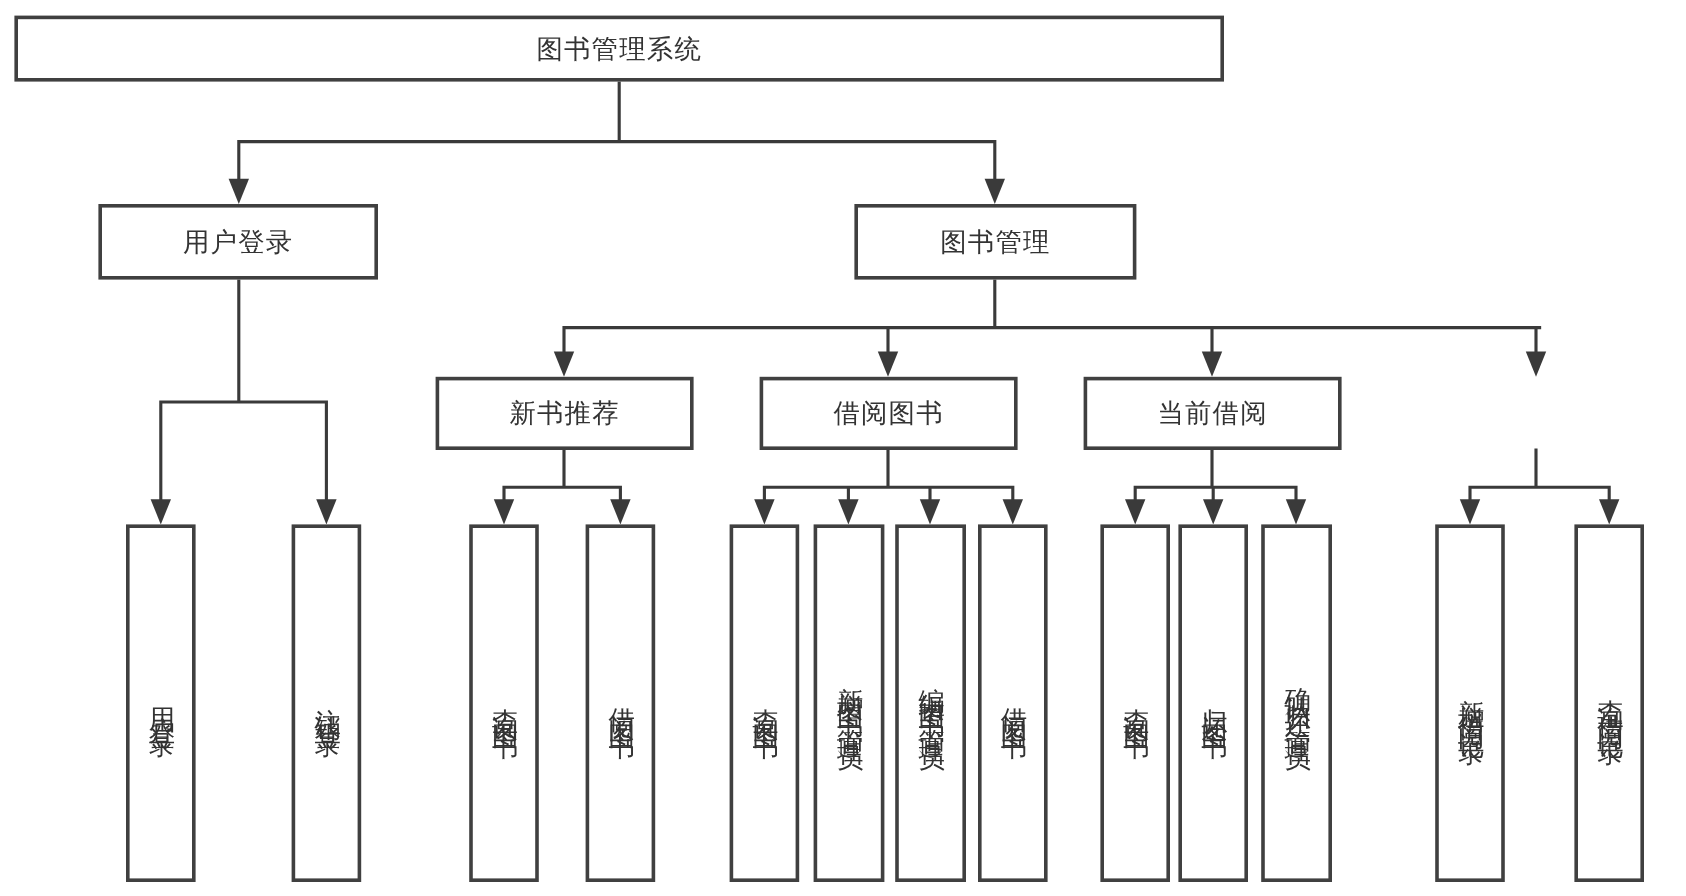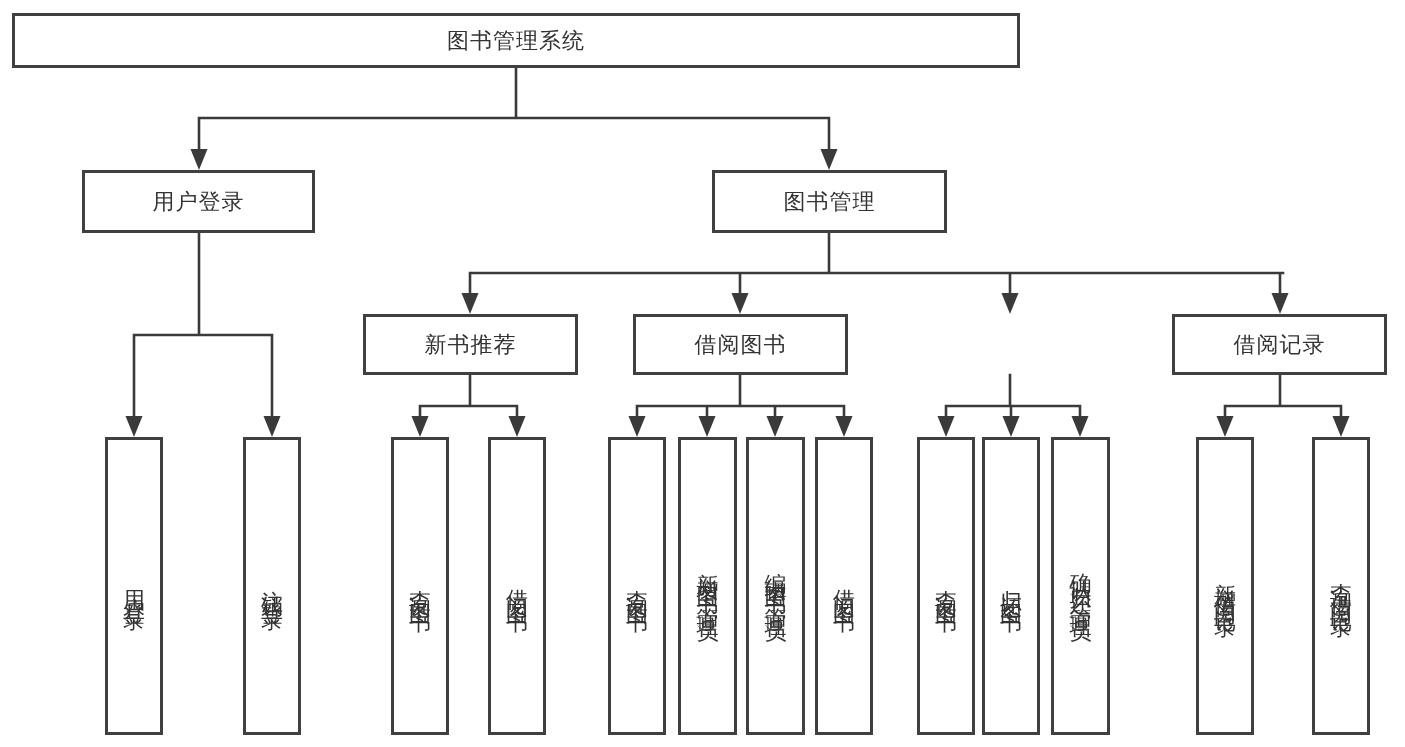--- a/index.html
+++ b/index.html
@@ -113,22 +113,22 @@
   <div class="box h-box" style="left:363px;top:314px;width:215px;height:61px">
     <span class="label">新书推荐</span>
   </div>
 
   <div class="box h-box" style="left:712px;top:170px;width:235px;height:63px">
     <span class="label">图书管理</span>
   </div>
   <div class="box h-box" style="left:633px;top:314px;width:215px;height:61px">
     <span class="label">借阅图书</span>
   </div>
-  <div class="box h-box" style="left:1172px;top:314px;width:215px;height:61px">
-    <span class="label">借阅记录</span>
+  <div class="box h-box" style="left:903px;top:314px;width:215px;height:61px">
+    <span class="label">当前借阅</span>
   </div>
 
   <div class="box leaf" style="left:105px;top:437px;width:58px;height:298px">
     <span class="leaf-text">用户登录</span>
   </div>
   <div class="box leaf" style="left:243px;top:437px;width:58px;height:298px">
     <span class="leaf-text">注销登录</span>
   </div>
 
   <div class="box leaf" style="left:391px;top:437px;width:58px;height:298px">

